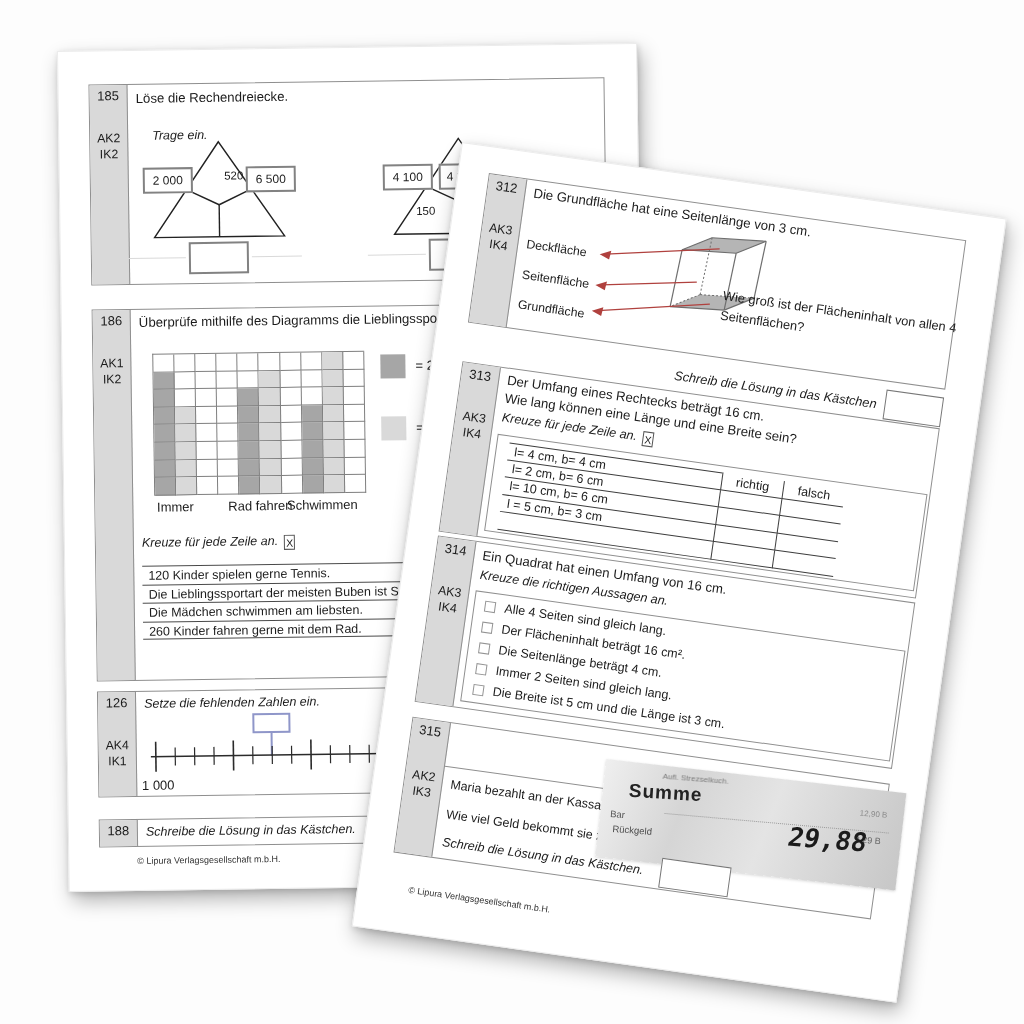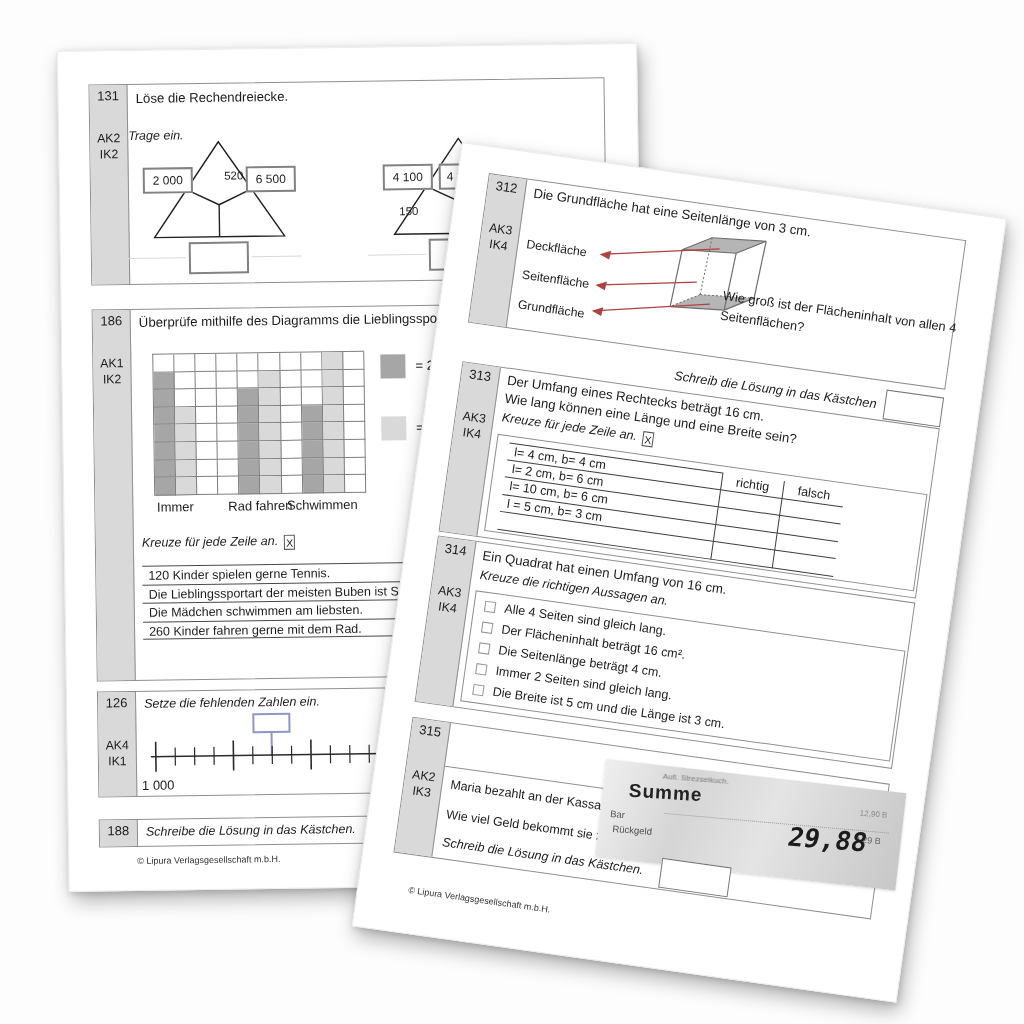--- a/index.html
+++ b/index.html
@@ -72,49 +72,49 @@
   .answer-row { position:absolute; display:flex; justify-content:flex-end;
                 align-items:center; gap:8px; }
 </style>
 </head>
 <body>
 
 <div class="page" id="back-page">
 
   <div class="tbox" style="left:30px;top:33px;width:516px;height:201px;">
     <div class="numcol">
-      <div class="tnum">131</div>
+      <div class="tnum">185</div>
       <div class="codes">
         <div>AK2</div>
         <div>IK2</div>
       </div>
     </div>
     <div class="lbl title" style="left:46px;top:6px;">Löse die Rechendreiecke.</div>
-    <div class="lbl it" style="left:38px;top:44px;">Trage ein.</div>
+    <div class="lbl it" style="left:62px;top:44px;">Trage ein.</div>
 
     <svg style="position:absolute;left:60px;top:55px;" width="136" height="102" viewBox="0 0 136 102">
       <polygon points="68,3 3,98 133,98" fill="#fff" stroke="#222" stroke-width="1.4"></polygon>
       <line x1="35.5" y1="50.5" x2="68" y2="66" stroke="#222" stroke-width="1.4"></line>
       <line x1="100.5" y1="50.5" x2="68" y2="66" stroke="#222" stroke-width="1.4"></line>
       <line x1="68" y1="98" x2="68" y2="66" stroke="#222" stroke-width="1.4"></line>
     </svg>
     <div class="lbl" style="left:128px;top:86px;width:30px;text-align:center;font-size:11.5px;">520</div>
     <div class="groundline" style="left:36px;top:173px;width:58px;"></div>
     <div class="groundline" style="left:160px;top:173px;width:50px;"></div>
     <div class="vbox" style="left:52px;top:83px;width:50px;height:26px;">2 000</div>
     <div class="vbox" style="left:155px;top:83px;width:50px;height:26px;">6 500</div>
     <div class="vbox" style="left:97px;top:158px;width:60px;height:32px;"></div>
 
     <svg style="position:absolute;left:300px;top:55px;" width="136" height="102" viewBox="0 0 136 102">
       <polygon points="68,3 3,98 133,98" fill="#fff" stroke="#222" stroke-width="1.4"></polygon>
       <line x1="35.5" y1="50.5" x2="68" y2="66" stroke="#222" stroke-width="1.4"></line>
       <line x1="100.5" y1="50.5" x2="68" y2="66" stroke="#222" stroke-width="1.4"></line>
       <line x1="68" y1="98" x2="68" y2="66" stroke="#222" stroke-width="1.4"></line>
     </svg>
-    <div class="lbl" style="left:308px;top:124px;width:36px;text-align:left;font-size:11.5px;">150</div>
+    <div class="lbl" style="left:308px;top:124px;width:36px;text-align:right;font-size:11.5px;">150</div>
     <div class="groundline" style="left:276px;top:173px;width:58px;"></div>
     <div class="groundline" style="left:399px;top:173px;width:50px;"></div>
     <div class="vbox" style="left:292px;top:83px;width:50px;height:26px;">4 100</div>
     <div class="vbox" style="left:348px;top:83px;width:50px;height:26px;text-align:left;padding-left:6px;">4 3</div>
     <div class="vbox" style="left:337px;top:158px;width:60px;height:32px;"></div>
   </div>
 
   <div class="tbox" style="left:30px;top:258px;width:516px;height:372px;">
     <div class="numcol">
       <div class="tnum">186</div>

